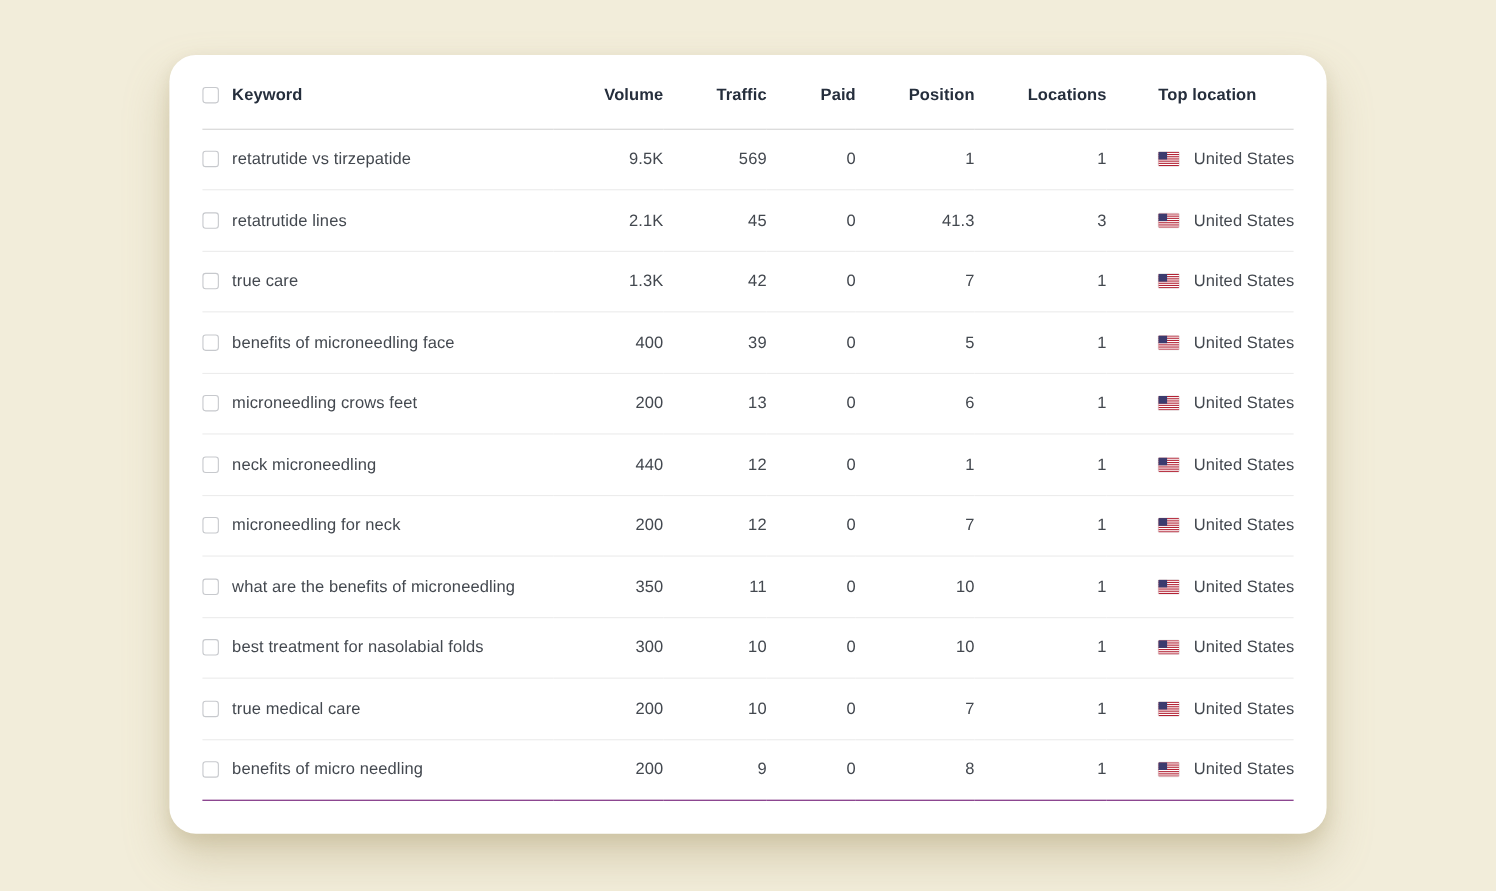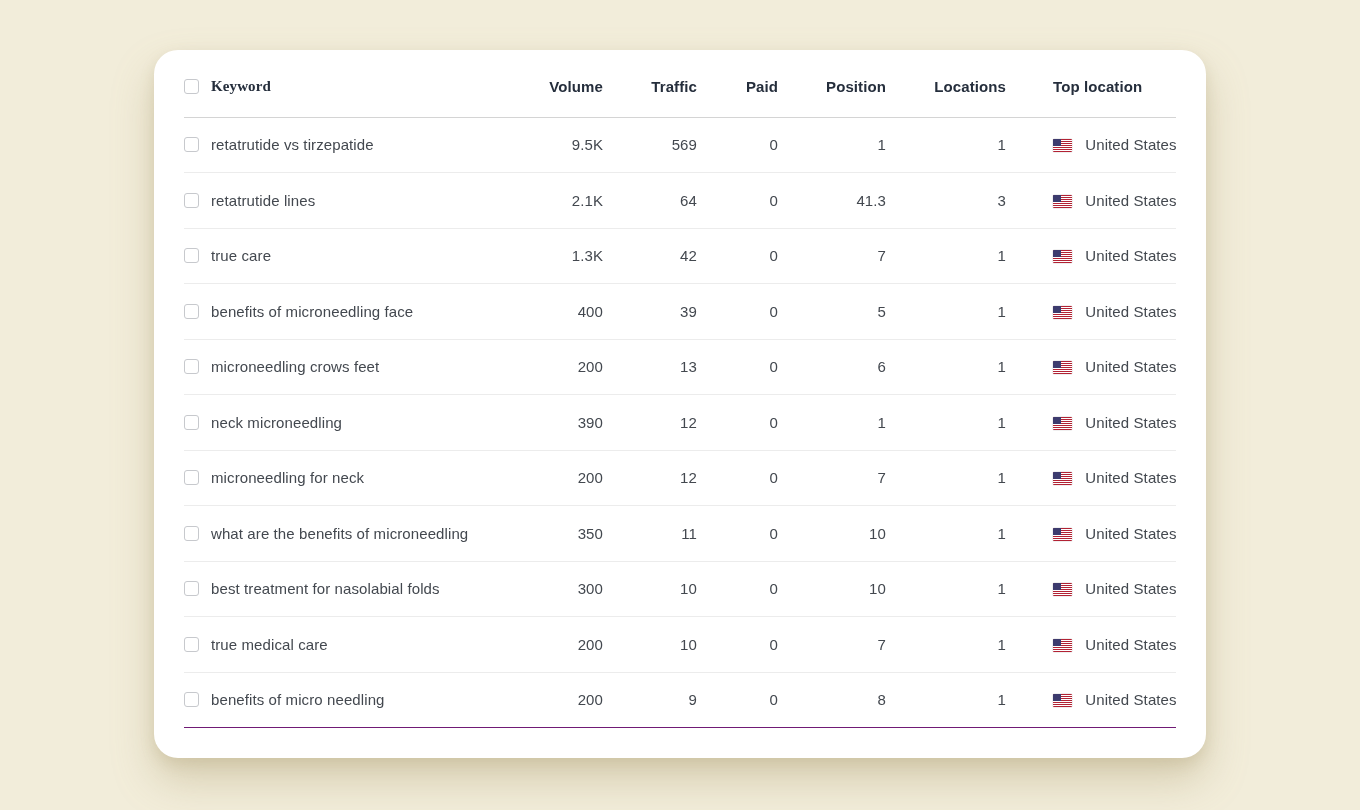--- a/index.html
+++ b/index.html
@@ -36,21 +36,21 @@
     font-size: 15px;
     font-weight: 700;
     color: #252e3c;
     letter-spacing: 0.1px;
     border-bottom: 1px solid #d4d4d4;
     padding-top: 6px;
     vertical-align: middle;
     white-space: nowrap;
   }
   thead th.num { text-align: right; }
-  thead th.kw  { text-align: right; font-family: Liberation Serif, serif;  }
+  thead th.kw  { text-align: right;  }
   thead th.loc { text-align: left; padding-left: 47px; }
 
   tbody td {
     height: 55.5px;
     font-size: 15px;
     color: #43484f;
     letter-spacing: 0.1px;
     border-bottom: 1px solid #ececec;
     vertical-align: middle;
     white-space: nowrap;
@@ -139,21 +139,21 @@
   </tr>
 
   <tr>
     <td class="kw">
       <span class="kwwrap">
         <span class="cb"></span>
         <span>retatrutide lines</span>
       </span>
     </td>
     <td class="num">2.1K</td>
-    <td class="num">64</td>
+    <td class="num">45</td>
     <td class="num">0</td>
     <td class="num">41.3</td>
     <td class="num">3</td>
     <td class="loc">
       <svg class="flag" width="19" height="13" viewBox="0 0 19 13">
         <rect width="19" height="13" fill="#b22234"></rect>
         <rect y="1" width="19" height="1" fill="#ffffff"></rect>
         <rect y="3" width="19" height="1" fill="#ffffff"></rect>
         <rect y="5" width="19" height="1" fill="#ffffff"></rect>
         <rect y="7" width="19" height="1" fill="#ffffff"></rect>
@@ -246,21 +246,21 @@
     </td>
   </tr>
 
   <tr>
     <td class="kw">
       <span class="kwwrap">
         <span class="cb"></span>
         <span>neck microneedling</span>
       </span>
     </td>
-    <td class="num">390</td>
+    <td class="num">440</td>
     <td class="num">12</td>
     <td class="num">0</td>
     <td class="num">1</td>
     <td class="num">1</td>
     <td class="loc">
       <svg class="flag" width="19" height="13" viewBox="0 0 19 13">
         <rect width="19" height="13" fill="#b22234"></rect>
         <rect y="1" width="19" height="1" fill="#ffffff"></rect>
         <rect y="3" width="19" height="1" fill="#ffffff"></rect>
         <rect y="5" width="19" height="1" fill="#ffffff"></rect>

